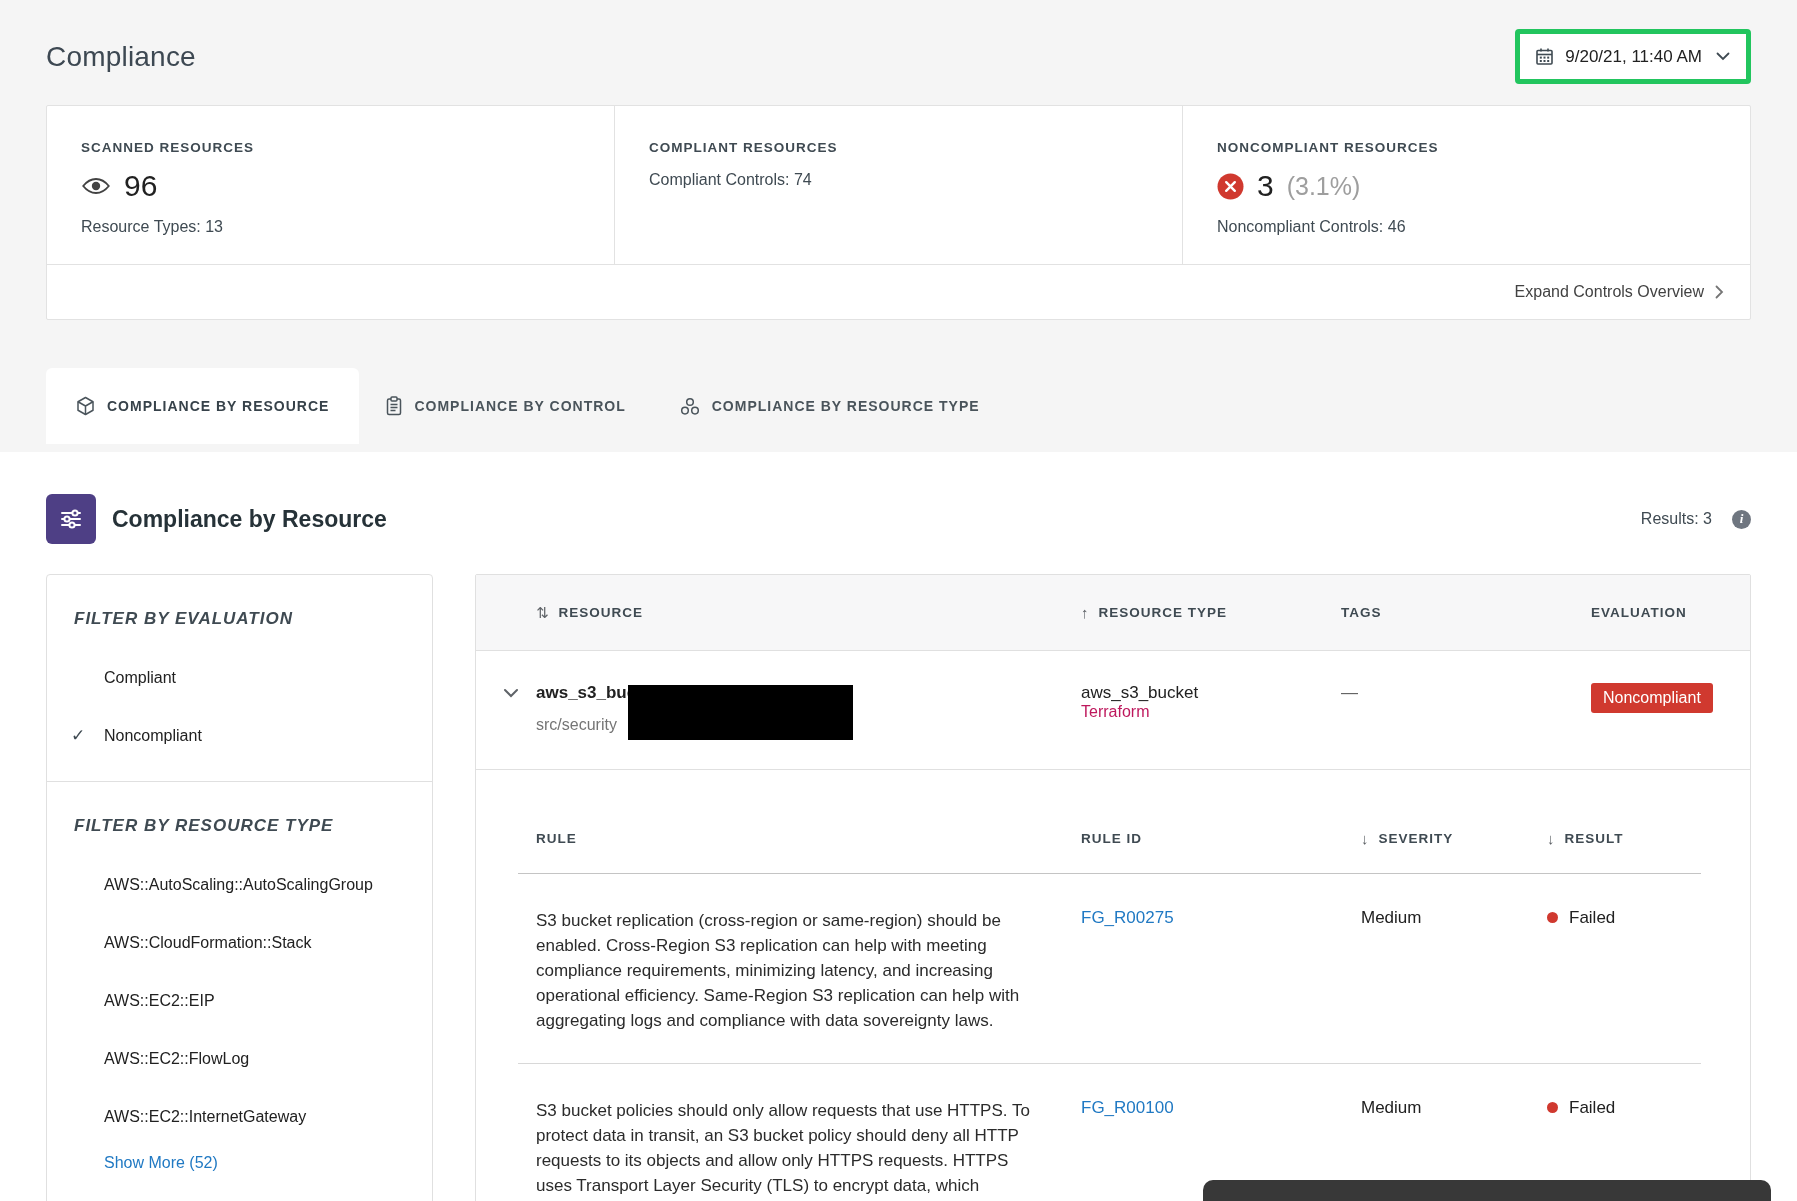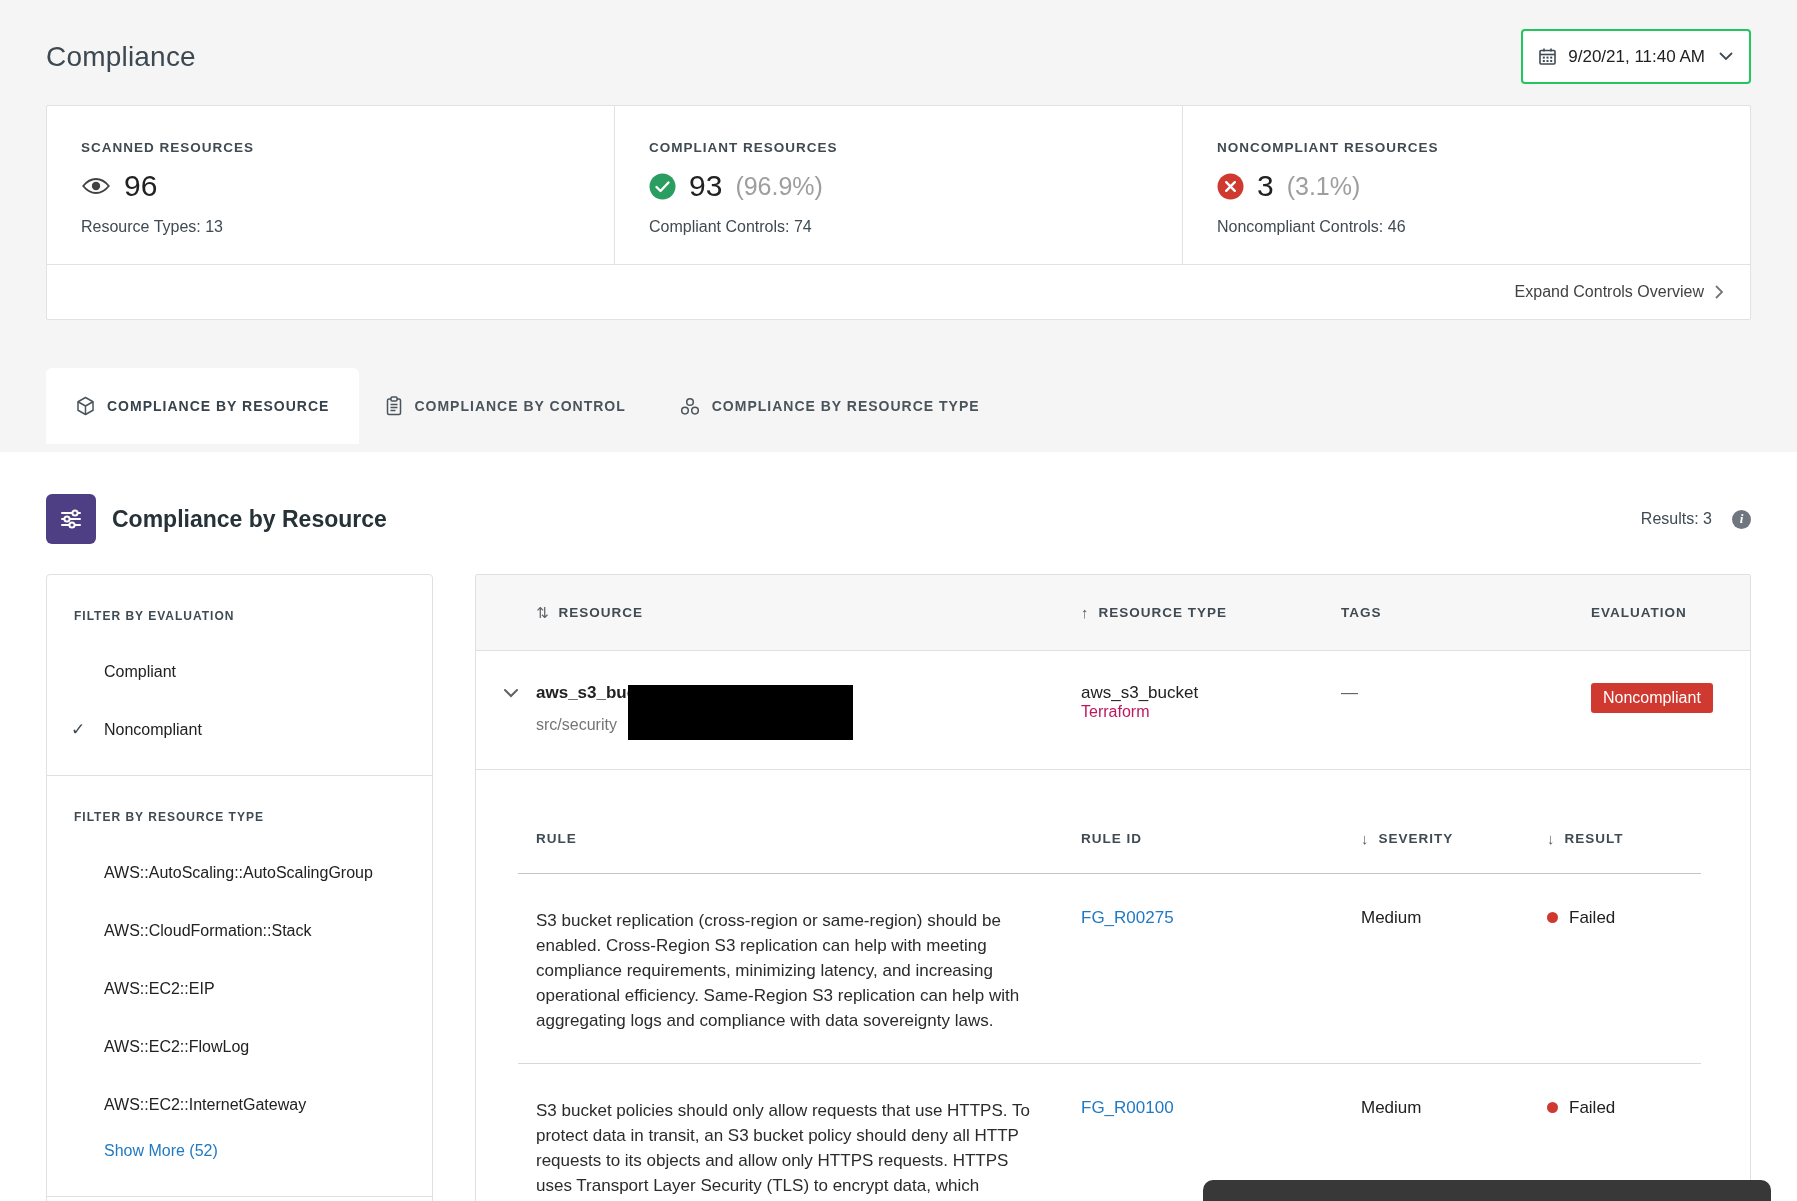--- a/index.html
+++ b/index.html
@@ -4,21 +4,21 @@
 <style>
   html,body{margin:0;padding:0;background:#fff;}
   .page{position:relative;width:1797px;height:1201px;overflow:hidden;background:#fff;
         font-family:"Liberation Sans","DejaVu Sans",sans-serif;color:#212121;}
 
   
   .top{background:#f5f5f5;padding:8px 46px;}
   .header-row{display:flex;align-items:center;justify-content:space-between;height:97px;}
   .page-title{margin:0;font-size:28px;font-weight:400;color:#3d4852;letter-spacing:.2px;}
   .date-btn{display:flex;align-items:center;gap:11px;height:55px;padding:0 16px 0 15px;
-            background:#fff;border:2px solid #22c55e;border-radius:4px;font-size:17px;color:#212121;
+            background:#fff;border:5px solid #22c55e;border-radius:4px;font-size:17px;color:#212121;
             font-family:inherit;cursor:pointer;}
 
   .stats-card{background:#fff;border:1px solid #e2e2e2;border-radius:2px;}
   .stats-row{display:flex;}
   .stat{flex:1;padding:34px 0 28px 34px;box-sizing:border-box;}
   .stat + .stat{border-left:1px solid #e2e2e2;}
   .stat-label{font-size:13.5px;font-weight:700;letter-spacing:1px;color:#3f4a52;}
   .stat-value-row{display:flex;align-items:center;gap:13px;margin-top:15px;height:32px;}
   .stat-value{font-size:30px;color:#212121;}
   .stat-pct{font-size:25px;color:#9e9e9e;}
@@ -41,21 +41,21 @@
   .results{margin-left:auto;display:flex;align-items:center;gap:20px;font-size:16px;color:#3f4a52;}
   .info-dot{width:19px;height:19px;border-radius:50%;background:#6f7680;color:#fff;font-size:13px;
             font-weight:700;display:flex;align-items:center;justify-content:center;cursor:pointer;
             font-family:"Liberation Serif",serif;font-style:italic;}
 
   .body-row{display:flex;gap:42px;margin-top:30px;align-items:flex-start;}
 
   
   .filter-card{width:387px;min-height:720px;box-sizing:border-box;background:#fff;
                border:1px solid #e0e0e0;border-radius:4px;padding-bottom:30px;}
-  .fheading{margin:34px 27px 0;font-size:12px;font-weight:700;letter-spacing:1px;color:#3f4a52;}
+  .fheading{margin:34px 27px 0;font-size:17px;font-weight:700;letter-spacing:1px;color:#3f4a52;font-style:italic;}
   .fitem{position:relative;margin-top:39px;padding-left:57px;font-size:16px;color:#212121;cursor:pointer;line-height:19px;}
   .fitem .tick{position:absolute;left:24px;top:0;font-size:17px;color:#3f4a52;}
   .show-more{margin-top:27px;padding-left:57px;font-size:16px;color:#2079c3;cursor:pointer;line-height:19px;}
   .fdiv{border-top:1px solid #e0e0e0;margin-top:36px;}
 
   
   .table-card{flex:1;min-height:660px;box-sizing:border-box;background:#fff;
               border:1px solid #e0e0e0;border-radius:2px;}
   .thead{display:grid;grid-template-columns:545px 260px 250px 1fr;align-items:center;height:76px;
          padding-left:60px;background:#f7f7f8;border-bottom:1px solid #e0e0e0;box-sizing:border-box;}
@@ -134,30 +134,20 @@
                   <circle cx="15" cy="10" r="4.2" fill="#424242"></circle>
                 </svg>
             </span>
             <span class="stat-value">96</span>
           </div>
           <div class="stat-sub">Resource Types: 13</div>
         </div>
 
         <div class="stat">
           <div class="stat-label">COMPLIANT RESOURCES</div>
-          <div class="stat-value-row">
-            <span style="display:flex;">
-              <svg width="27" height="27" viewBox="0 0 27 27">
-                  <circle cx="13.5" cy="13.5" r="13" fill="#2a9d61"></circle>
-                  <path d="M7.5 14l4 4 8-8.5" fill="none" stroke="#fff" stroke-width="2.4" stroke-linecap="round" stroke-linejoin="round"></path>
-                </svg>
-            </span>
-            <span class="stat-value">93</span>
-            <span class="stat-pct">(96.9%)</span>
-          </div>
           <div class="stat-sub">Compliant Controls: 74</div>
         </div>
 
         <div class="stat">
           <div class="stat-label">NONCOMPLIANT RESOURCES</div>
           <div class="stat-value-row">
             <span style="display:flex;">
               <svg width="27" height="27" viewBox="0 0 27 27">
                   <circle cx="13.5" cy="13.5" r="13" fill="#d0392f"></circle>
                   <path d="M9.2 9.2l8.6 8.6M17.8 9.2l-8.6 8.6" stroke="#fff" stroke-width="2.4" stroke-linecap="round"></path>

